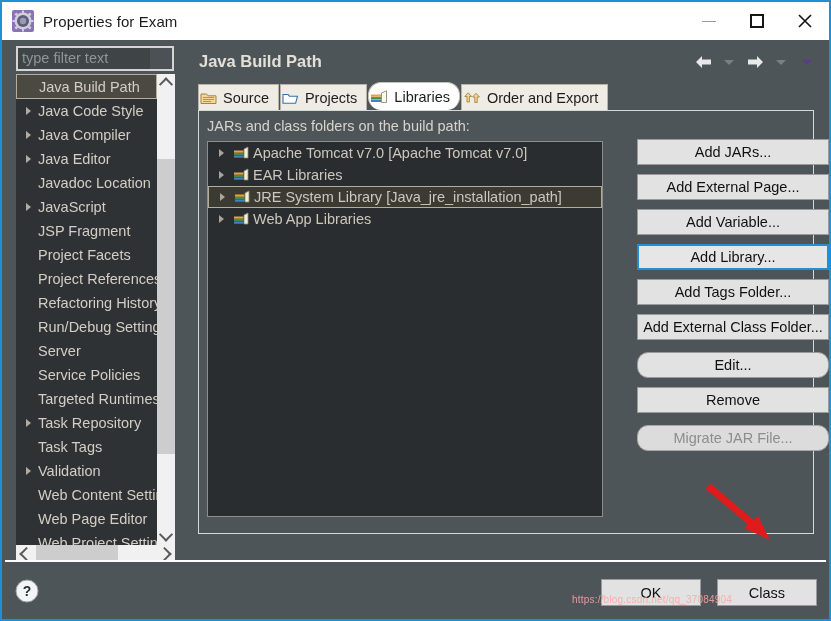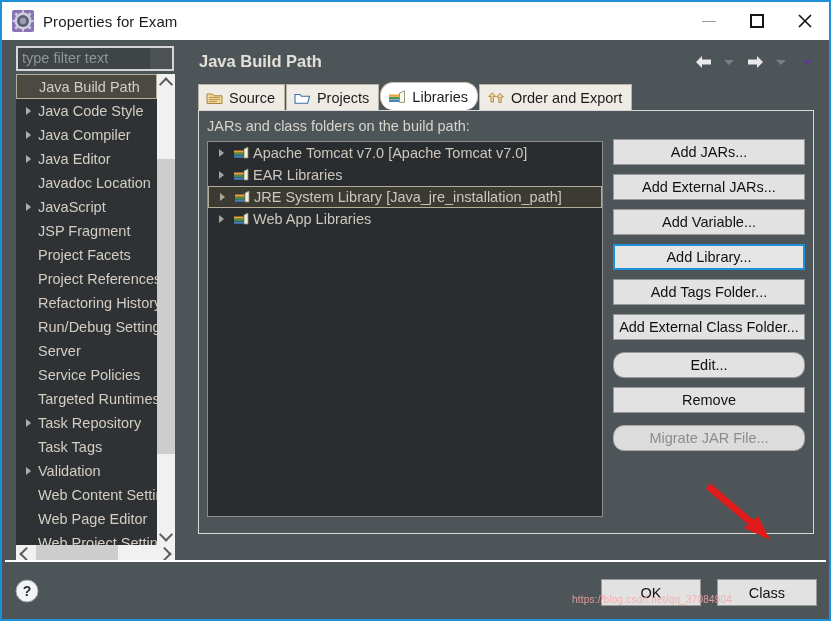--- a/index.html
+++ b/index.html
@@ -247,21 +247,21 @@
     align-items: flex-end;
   }
   .tab {
     height: 26px;
     box-sizing: border-box;
     background: #eeece4;
     border: 1px solid #b9b4a5;
     border-bottom: none;
     display: flex;
     align-items: center;
-    padding: 0 9px 0 7px;
+    padding: 0 9px 0 1px;
     font-size: 14.5px;
     color: #1d1d1d;
     margin-right: 1px;
     gap: 6px;
   }
   .tab.active {
     background: #ffffff;
     border-color: #c7c2b4;
     height: 28px;
     font-weight: normal;
@@ -312,21 +312,21 @@
     border: 1px solid #b5ad98;
   }
   .lib-row .tw .arrow {
     border-left-color: #bfb9ae;
   }
   .lib-row svg { display: block; flex: 0 0 auto; }
 
   
   .btncol {
     position: absolute;
-    left: 414px; top: 28px;
+    left: 438px; top: 28px;
     width: 192px;
     text-align: right;
   }
   .btn {
     width: 192px;
     height: 26px;
     box-sizing: border-box;
     background: #e2e2e2;
     border: 1px solid #9a9a9a;
     color: #111111;
@@ -705,21 +705,21 @@
                 <rect x="1" y="9.5" width="9.5" height="2.2" fill="#4a7fbf"></rect>
                 <path d="M11 3 L15 1 L15 12 L11 12 Z" fill="#f0f0e0" stroke="#8a8a6a" stroke-width=".8"></path>
               </svg>
             </span>
             <span>Web App Libraries</span>
           </div>
         </div>
 
       <div class="btncol" id="btncol">
           <div class="btn">Add JARs...</div>
-          <div class="btn">Add External JARs...</div>
+          <div class="btn">Add External Page...</div>
           <div class="btn">Add Variable...</div>
           <div class="btn focused">Add Library...</div>
           <div class="btn">Add Tags Folder...</div>
           <div class="btn">Add External Class Folder...</div>
           <div class="btn gap-before">Edit...</div>
           <div class="btn">Remove</div>
           <div class="btn disabled gap-before">Migrate JAR File...</div>
         </div>
 
       <div class="apply-row">

